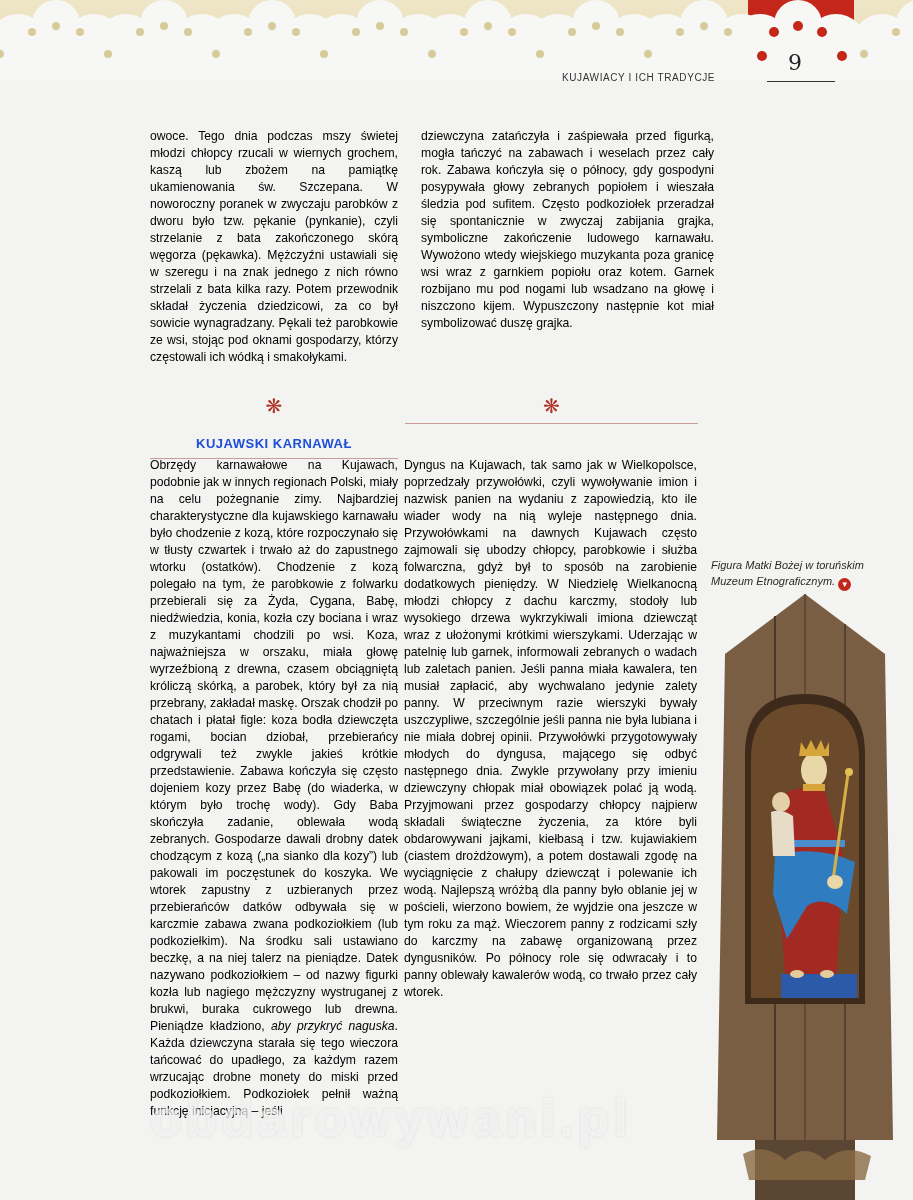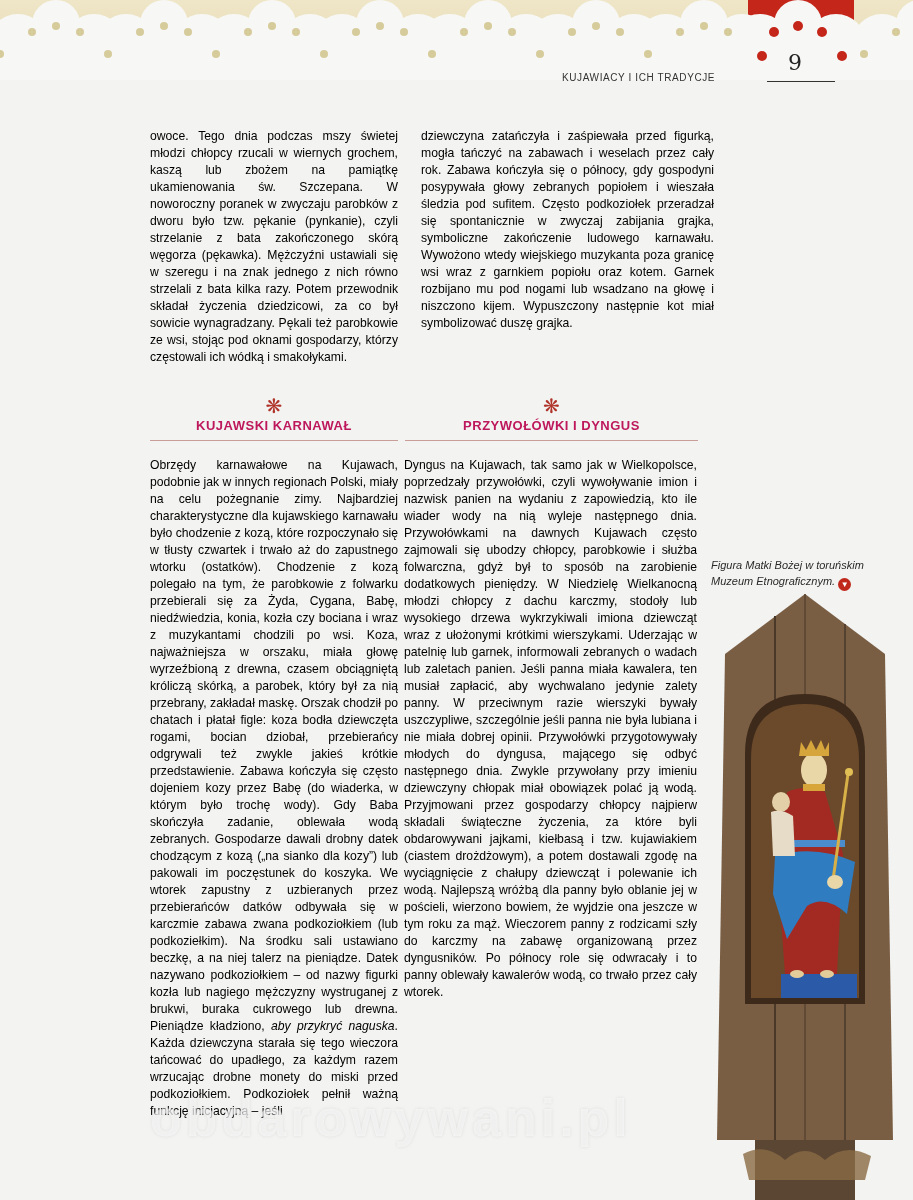--- a/index.html
+++ b/index.html
@@ -39,21 +39,21 @@
   .col-left-top { left: 150px; top: 128px; width: 248px; }
   .col-right-top { left: 405px; top: 128px; width: 293px; margin-left: 16px; }
   .col-left-bot { left: 150px; top: 457px; width: 248px; }
   .col-right-bot { left: 404px; top: 457px; width: 293px; }
   .section-head {
     position: absolute; text-align: center;
   }
   .section-head .orn { color: #b0342a; font-size: 20px; line-height: 20px; display: block; }
   .section-head .title {
     display: block; font-weight: bold; font-size: 13px; letter-spacing: 0.5px;
-    color: #be185d; margin-top: 2px;
+    color: #1d4ed8; margin-top: 20px;
   }
   .section-head .rule {
     display: block; height: 1px; background: #c99e98; margin-top: 7px;
   }
   .sh-left { left: 150px; top: 396px; width: 248px; }
   .sh-right { left: 405px; top: 396px; width: 293px; }
   .caption {
     position: absolute; left: 711px; top: 557px; width: 195px;
     font-size: 11px; line-height: 16px; font-weight: normal; font-style: italic; color: #2b2b2b;
   }
@@ -126,21 +126,20 @@
   <p>dziewczyna zatańczyła i zaśpiewała przed figurką, mogła tańczyć na zabawach i weselach przez cały rok. Zabawa kończyła się o północy, gdy gospodyni posypywała głowy zebranych popiołem i wieszała śledzia pod sufitem. Często podkoziołek przeradzał się spontanicznie w zwyczaj zabijania grajka, symboliczne zakończenie ludowego karnawału. Wywożono wtedy wiejskiego muzykanta poza granicę wsi wraz z garnkiem popiołu oraz kotem. Garnek rozbijano mu pod nogami lub wsadzano na głowę i niszczono kijem. Wypuszczony następnie kot miał symbolizować duszę grajka.</p>
 </div>
 
 <div class="section-head sh-left">
   <span class="orn">❋</span>
   <span class="title">KUJAWSKI KARNAWAŁ</span>
   <span class="rule"></span>
 </div>
 <div class="section-head sh-right">
   <span class="orn">❋</span>
-  <span class="title">PRZYWOŁÓWKI I DYNGUS</span>
   <span class="rule"></span>
 </div>
 
 <div class="col col-left-bot">
   <p><span>Obrzędy karnawałowe na Kujawach, podobnie jak w innych regionach Polski, miały na celu pożegnanie zimy. Najbardziej charakterystyczne dla kujawskiego karnawału było chodzenie z kozą, które rozpoczynało się w tłusty czwartek i trwało aż do zapustnego wtorku (ostatków). Chodzenie z kozą polegało na tym, że parobkowie z folwarku przebierali się za Żyda, Cygana, Babę, niedźwiedzia, konia, kozła czy bociana i wraz z muzykantami chodzili po wsi. Koza, najważniejsza w orszaku, miała głowę wyrzeźbioną z drewna, czasem obciągniętą króliczą skórką, a parobek, który był za nią przebrany, zakładał maskę. Orszak chodził po chatach i płatał figle: koza bodła dziewczęta rogami, bocian dziobał, przebierańcy odgrywali też zwykle jakieś krótkie przedstawienie. Zabawa kończyła się często dojeniem kozy przez Babę (do wiaderka, w którym było trochę wody). Gdy Baba skończyła zadanie, oblewała wodą zebranych. Gospodarze dawali drobny datek chodzącym z kozą („na sianko dla kozy”) lub pakowali im poczęstunek do koszyka. We wtorek zapustny z uzbieranych przez przebierańców datków odbywała się w karczmie zabawa zwana podkoziołkiem (lub podkoziełkim). Na środku sali ustawiano beczkę, a na niej talerz na pieniądze. Datek nazywano podkoziołkiem – od nazwy figurki kozła lub nagiego mężczyzny wystruganej z brukwi, buraka cukrowego lub drewna. Pieniądze kładziono, </span><em>aby przykryć naguska</em><span>. Każda dziewczyna starała się tego wieczora tańcować do upadłego, za każdym razem wrzucając drobne monety do miski przed podkoziołkiem. Podkoziołek pełnił ważną funkcję inicjacyjną – jeśli</span></p>
 </div>
 <div class="col col-right-bot">
   <p>Dyngus na Kujawach, tak samo jak w Wielkopolsce, poprzedzały przywołówki, czyli wywoływanie imion i nazwisk panien na wydaniu z zapowiedzią, kto ile wiader wody na nią wyleje następnego dnia. Przywołówkami na dawnych Kujawach często zajmowali się ubodzy chłopcy, parobkowie i służba folwarczna, gdyż był to sposób na zarobienie dodatkowych pieniędzy. W Niedzielę Wielkanocną młodzi chłopcy z dachu karczmy, stodoły lub wysokiego drzewa wykrzykiwali imiona dziewcząt wraz z ułożonymi krótkimi wierszykami. Uderzając w patelnię lub garnek, informowali zebranych o wadach lub zaletach panien. Jeśli panna miała kawalera, ten musiał zapłacić, aby wychwalano jedynie zalety panny. W przeciwnym razie wierszyki bywały uszczypliwe, szczególnie jeśli panna nie była lubiana i nie miała dobrej opinii. Przywołówki przygotowywały młodych do dyngusa, mającego się odbyć następnego dnia. Zwykle przywołany przy imieniu dziewczyny chłopak miał obowiązek polać ją wodą. Przyjmowani przez gospodarzy chłopcy najpierw składali świąteczne życzenia, za które byli obdarowywani jajkami, kiełbasą i tzw. kujawiakiem (ciastem drożdżowym), a potem dostawali zgodę na wyciągnięcie z chałupy dziewcząt i polewanie ich wodą. Najlepszą wróżbą dla panny było oblanie jej w pościeli, wierzono bowiem, że wyjdzie ona jeszcze w tym roku za mąż. Wieczorem panny z rodzicami szły do karczmy na zabawę organizowaną przez dyngusników. Po północy role się odwracały i to panny oblewały kawalerów wodą, co trwało przez cały wtorek.</p>
 </div>
 

